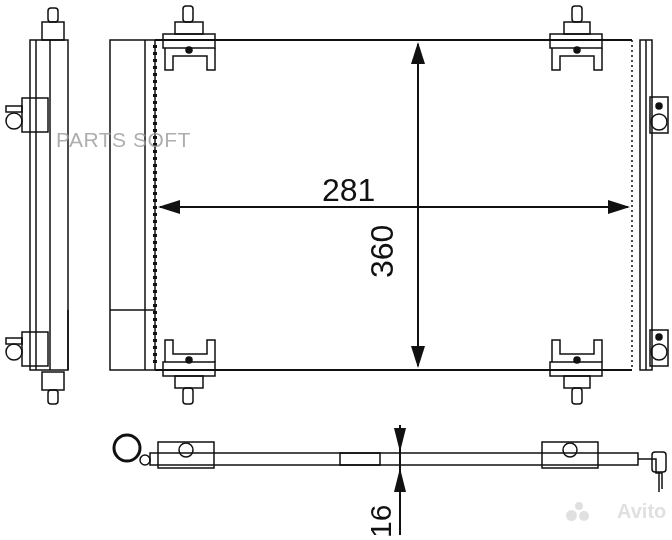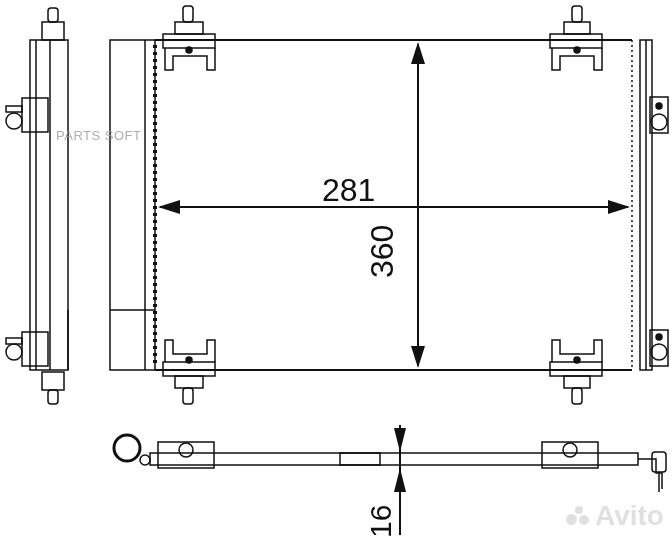--- a/index.html
+++ b/index.html
@@ -110,21 +110,21 @@
     <polygon points="418,368 411,346 425,346"></polygon>
     <polygon points="394,428 406,428 400,452"></polygon>
     <polygon points="394,492 406,492 400,468"></polygon>
   </g>
 </svg>
 
 <div style="position:absolute;left:322px;top:172px;font-size:32px;color:#111;">281</div>
 <div style="position:absolute;left:364px;top:232px;font-size:32px;color:#111;transform:rotate(-90deg);transform-origin:left top;top:278px;">360</div>
 <div style="position:absolute;left:364px;top:538px;font-size:30px;color:#111;transform:rotate(-90deg);transform-origin:left top;">16</div>
 
-<div style="position:absolute;left:56px;top:128px;font-size:13px;color:#9a9a9a;letter-spacing:0.5px;opacity:0.8;">PARTS SOFT</div>
+<div style="position:absolute;left:56px;top:128px;font-size:21px;color:#9a9a9a;letter-spacing:0.5px;opacity:0.8;">PARTS SOFT</div>
 <div style="position:absolute;left:566px;top:500px;display:flex;align-items:center;gap:3px;opacity:0.6;">
   <span style="display:inline-block;width:26px;height:20px;position:relative;">
     <span style="position:absolute;left:0;top:8px;width:11px;height:11px;border-radius:50%;background:#ccc;"></span>
     <span style="position:absolute;left:9px;top:0;width:8px;height:8px;border-radius:50%;background:#ccc;"></span>
     <span style="position:absolute;left:13px;top:9px;width:10px;height:10px;border-radius:50%;background:#ccc;"></span>
   </span>
-  <span class="wm" style="font-size:28px;color:#ccc;font-weight:bold;">Avito</span>
+  <span class="wm" style="font-size:20px;color:#ccc;font-weight:bold;margin-left:22px;">Avito</span>
 </div>
 
 </body></html>

